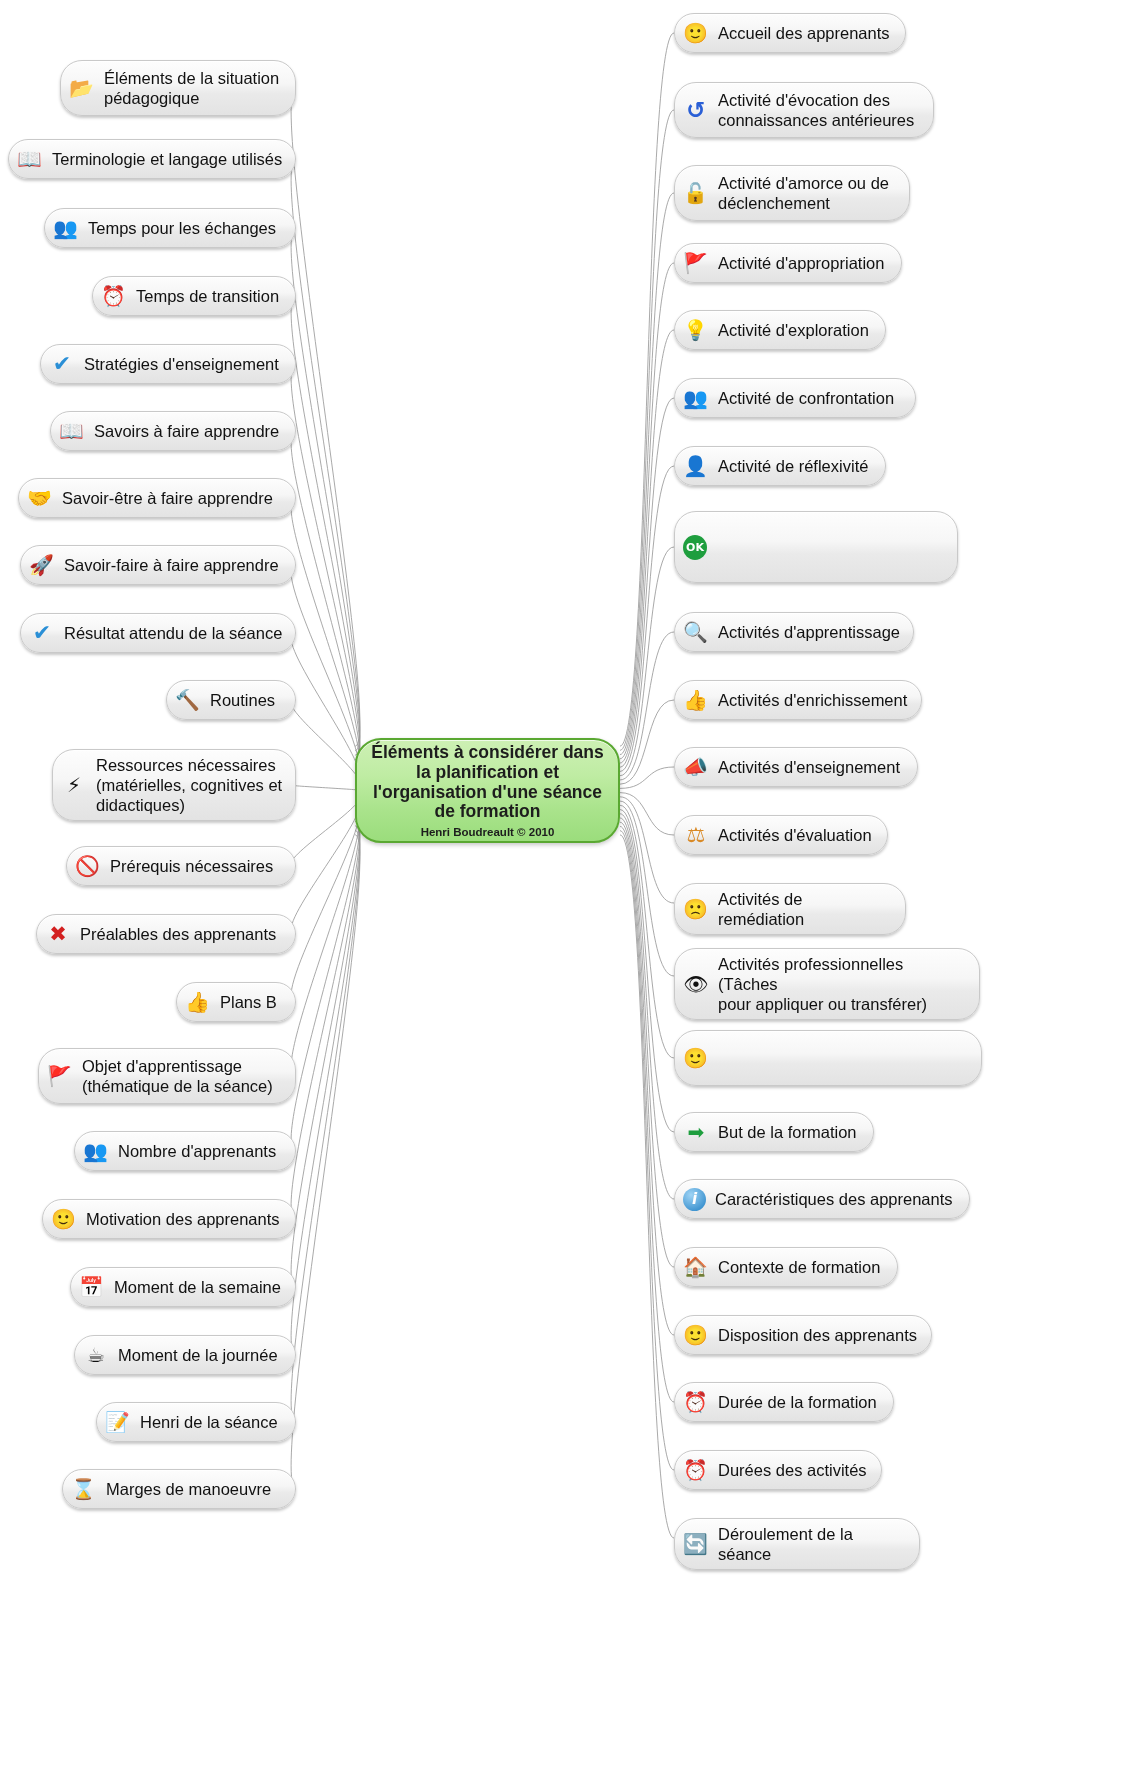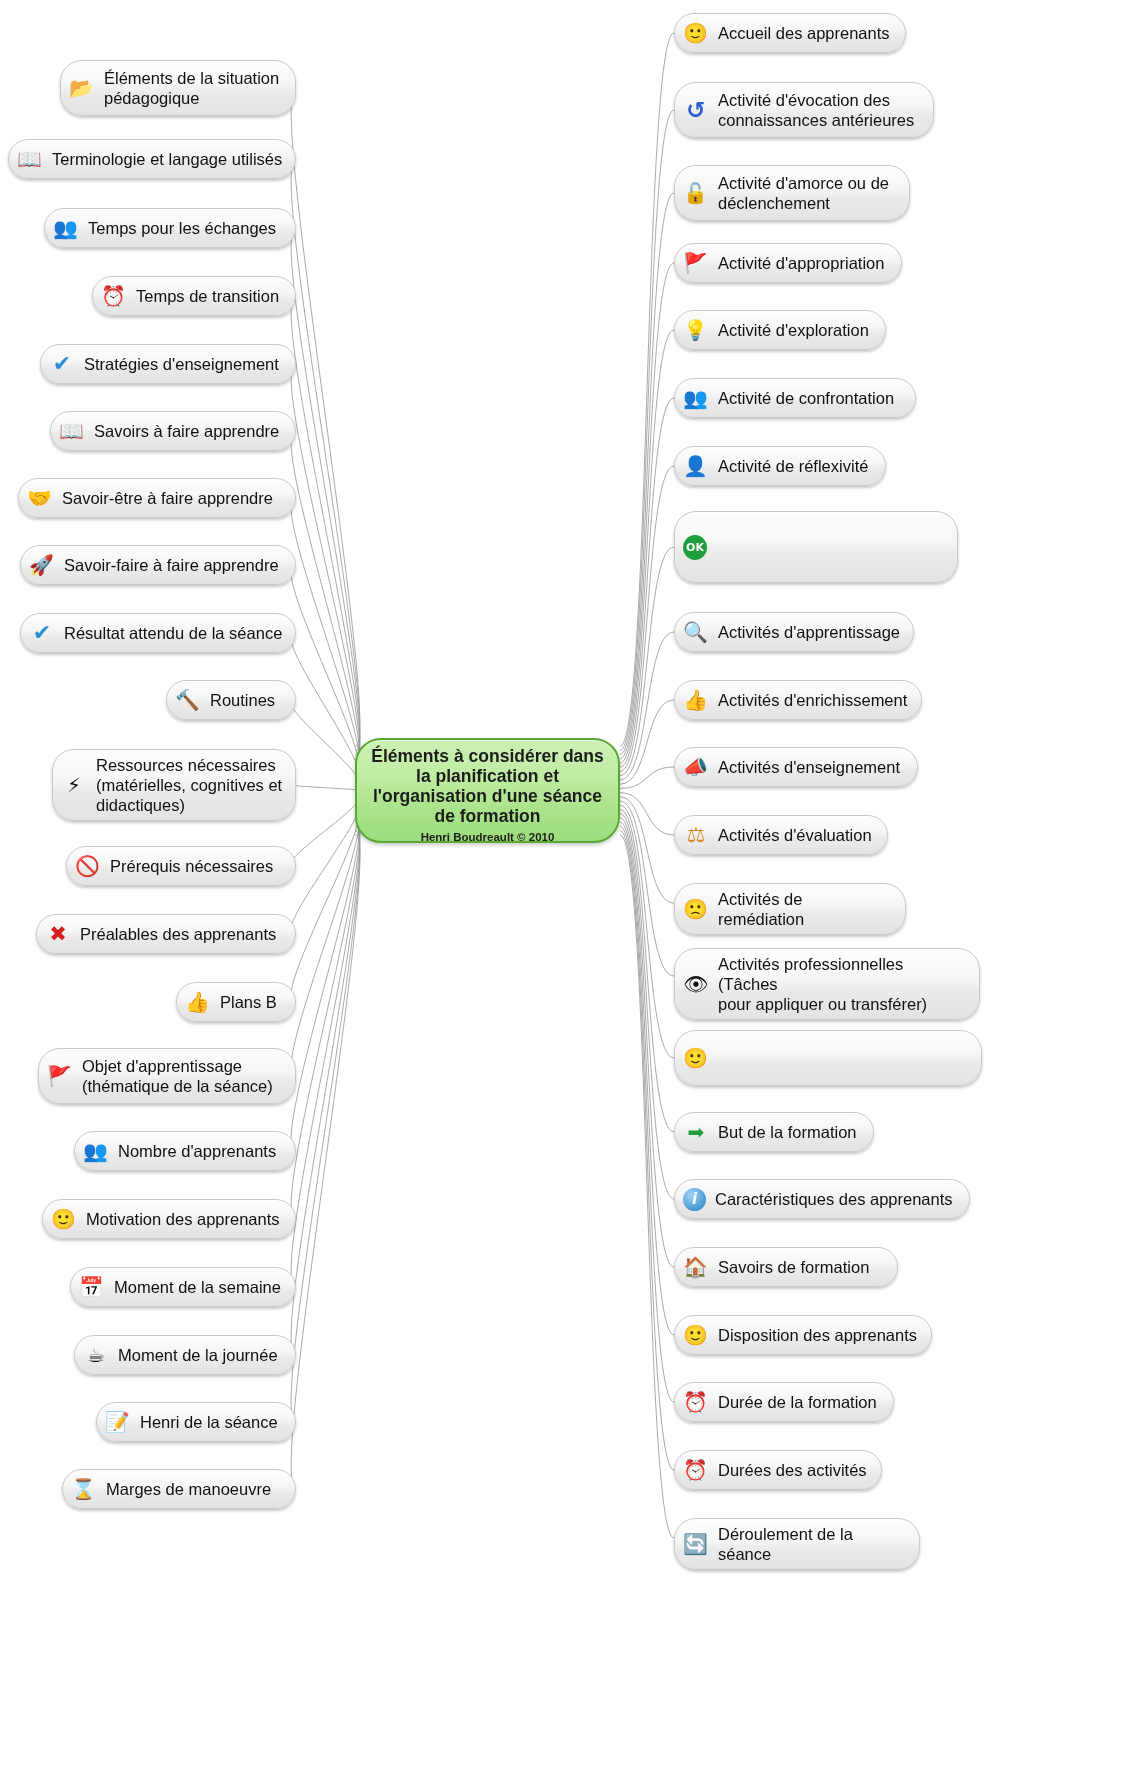--- a/index.html
+++ b/index.html
@@ -63,21 +63,21 @@
   #central {
     position: absolute;
     box-sizing: border-box;
     border: 2px solid #5aa832;
     border-radius: 26px;
     background: linear-gradient(to bottom, #cdf0b4 0%, #bfeca3 35%, #a9e38b 70%, #9bdd7c 100%);
     box-shadow: 0 2px 4px rgba(0,0,0,0.22), inset 0 1px 0 rgba(255,255,255,0.7);
     display: flex;
     flex-direction: column;
     align-items: center;
-    justify-content: space-between;
+    justify-content: center;
     text-align: center;
     padding: 7px 10px;
   }
   #central .ctitle {
     font-weight: bold;
     font-size: 17.5px;
     line-height: 1.14;
     color: #1d1d1d;
     white-space: pre-line;
   }
@@ -295,21 +295,21 @@
       <div class="node right-node" style="left: 674px; top: 1112px; width: 200px; min-height: 40px;">
         <span class="ic glyph" style="color: rgb(30, 158, 62); font-size: 20px;">➡</span>
         <span class="lbl">But de la formation</span>
       </div>
       <div class="node right-node" style="left: 674px; top: 1179px; width: 296px; min-height: 40px;">
         <span class="ic glyph" style="background: radial-gradient(circle at 35% 30%, rgb(159, 212, 245), rgb(31, 127, 196)); color: rgb(255, 255, 255); border-radius: 50%; font-size: 15px; font-weight: bold; font-style: italic; width: 23px; height: 23px;">i</span>
         <span class="lbl">Caractéristiques des apprenants</span>
       </div>
       <div class="node right-node" style="left: 674px; top: 1247px; width: 224px; min-height: 40px;">
         <span class="ic glyph">🏠</span>
-        <span class="lbl">Savoirs de formation</span>
+        <span class="lbl">Contexte de formation</span>
       </div>
       <div class="node right-node" style="left: 674px; top: 1315px; width: 258px; min-height: 40px;">
         <span class="ic glyph">🙂</span>
         <span class="lbl">Disposition des apprenants</span>
       </div>
       <div class="node right-node" style="left: 674px; top: 1382px; width: 220px; min-height: 40px;">
         <span class="ic glyph">⏰</span>
         <span class="lbl">Durée de la formation</span>
       </div>
       <div class="node right-node" style="left: 674px; top: 1450px; width: 208px; min-height: 40px;">

